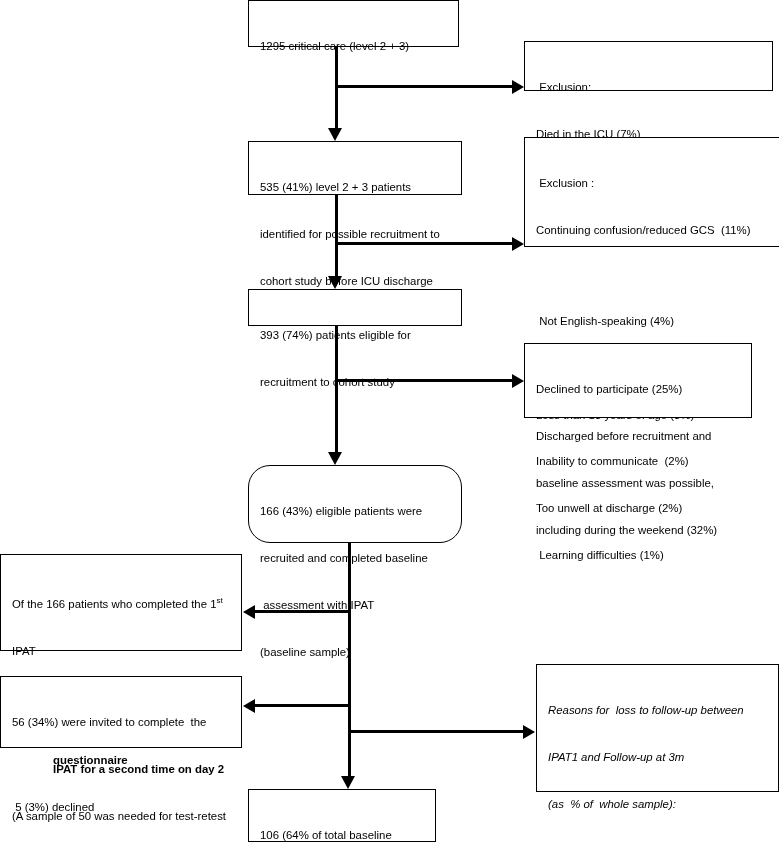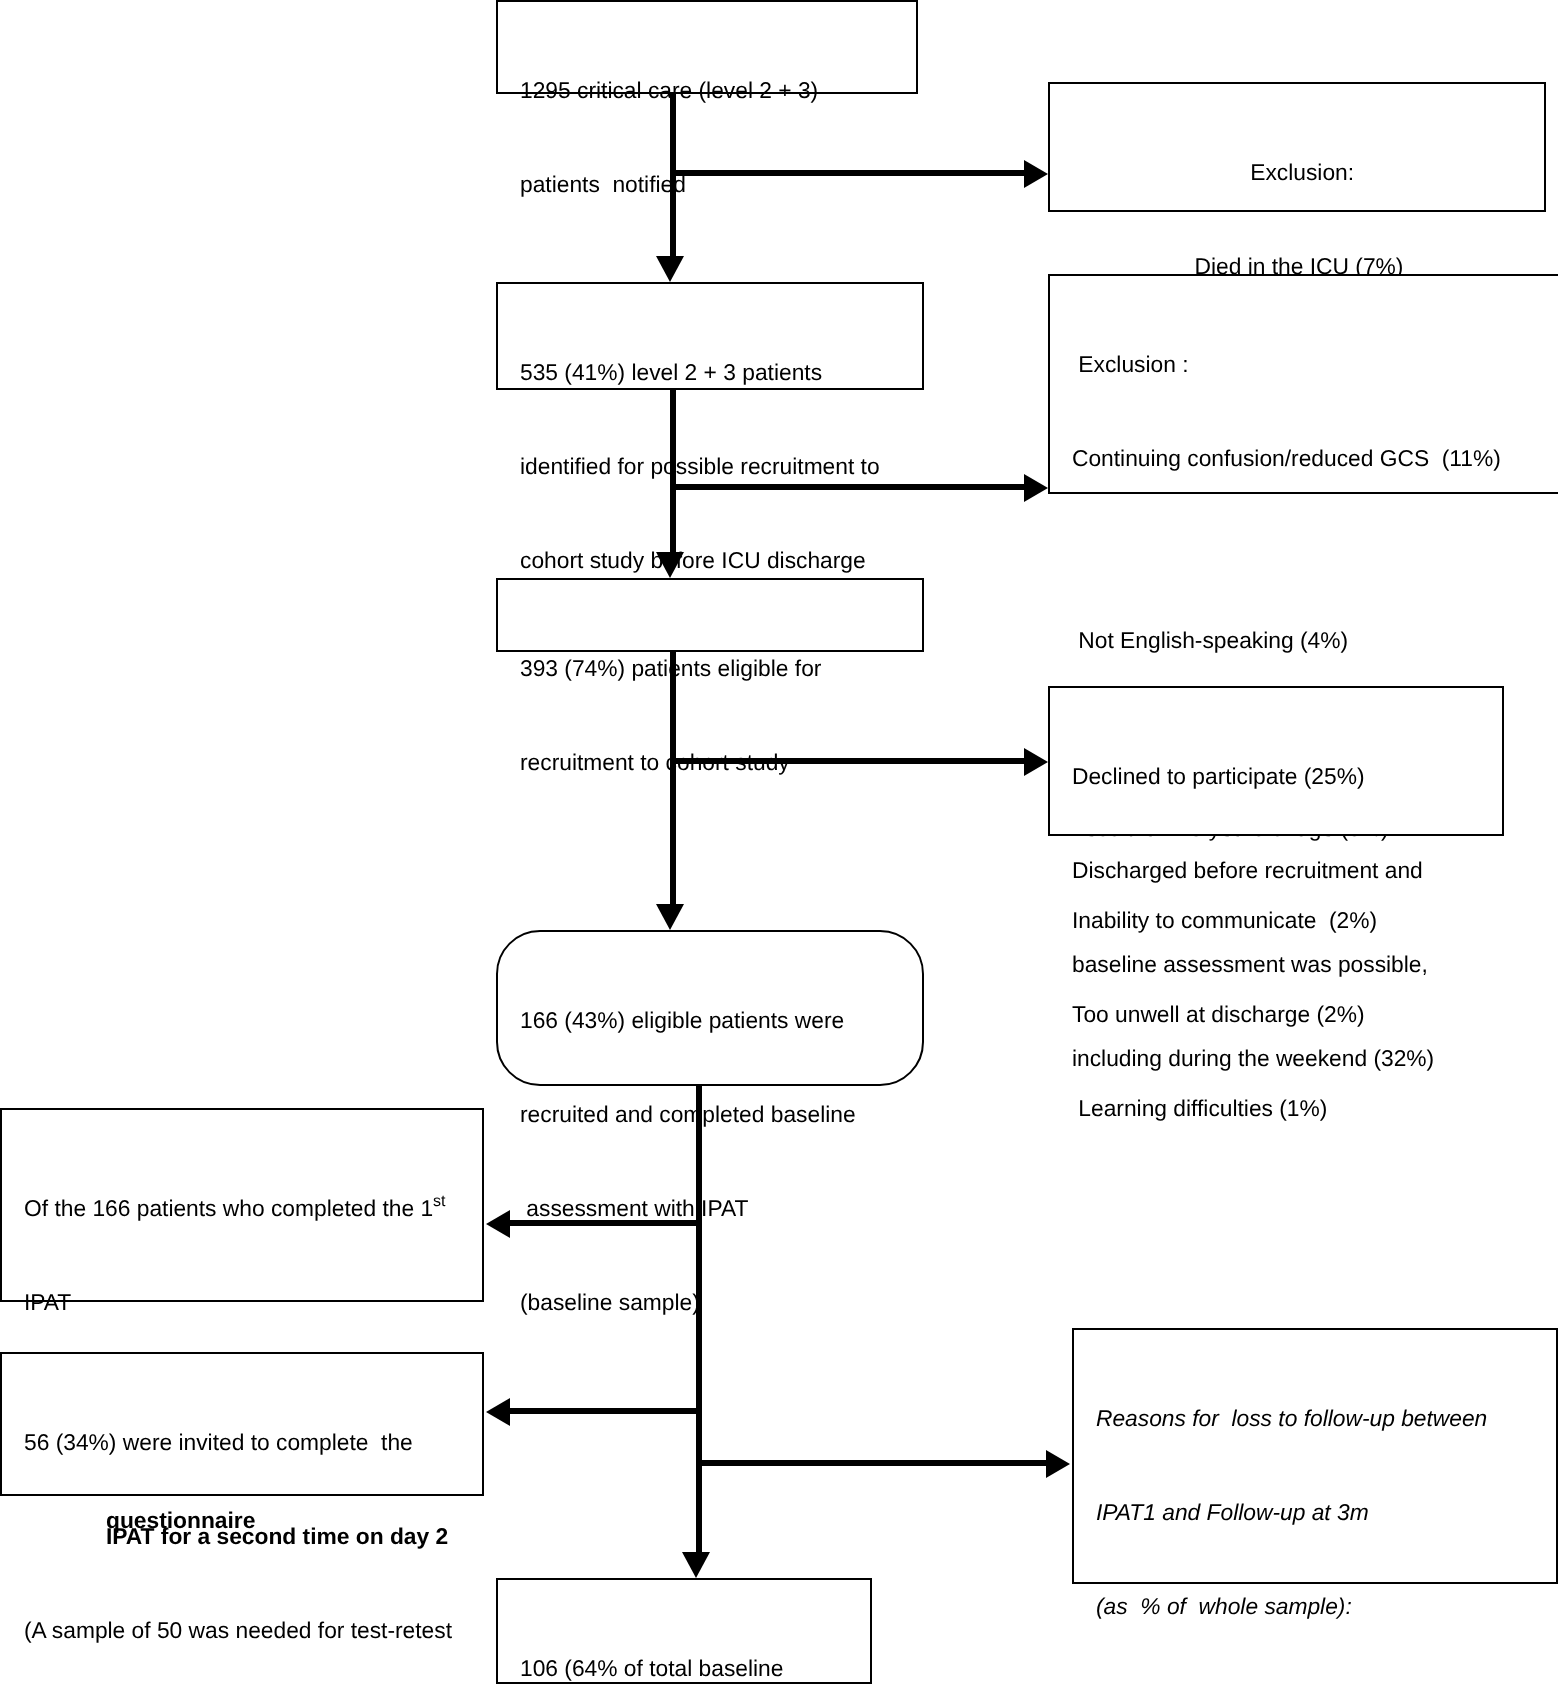--- a/index.html
+++ b/index.html
@@ -67,21 +67,20 @@
     border-right: 12px solid #000000;
   }
 </style>
 </head>
 <body>
 
 <div id="canvas">
 
   <div class="box" style="left:248px; top:0px; width:211px; height:47px;">
     <span class="ln">1295 critical care (level 2 + 3)</span>
-    <span class="ln">patients  notified</span>
   </div>
 
   <div class="box" style="left:248px; top:141px; width:214px; height:54px;">
     <span class="ln">535 (41%) level 2 + 3 patients</span>
     <span class="ln">identified for possible recruitment to</span>
     <span class="ln">cohort study before ICU discharge</span>
   </div>
 
   <div class="box" style="left:248px; top:289px; width:214px; height:37px;">
     <span class="ln">393 (74%) patients eligible for</span>
@@ -94,21 +93,21 @@
     <span class="ln"> assessment with IPAT</span>
     <span class="ln">(baseline sample)</span>
   </div>
 
   <div class="box" style="left:248px; top:789px; width:188px; height:53px;">
     <span class="ln">106 (64% of total baseline sample/</span>
     
     
   </div>
 
-  <div class="box" style="left:524px; top:41px; width:249px; height:65px;text-align:center;">
+  <div class="box" style="left:524px; top:41px; width:249px; height:50px;">
     <span class="ln"> Exclusion:</span>
     <span class="ln">Died in the ICU (7%)</span>
     <span class="ln">Admission &lt; 3 days  (52%)</span>
   </div>
 
   <div class="box" style="left:524px; top:137px; width:256px; height:110px;">
     <span class="ln"> Exclusion :</span>
     <span class="ln">Continuing confusion/reduced GCS  (11%)</span>
     <span class="blank"></span>
     <span class="ln"> Not English-speaking (4%)</span>
@@ -135,20 +134,21 @@
     
     
     
   </div>
 
   <div class="box" style="left:0px; top:554px; width:242px; height:97px;">
     <span class="ln">Of the 166 patients who completed the 1<span class="sup">st</span></span>
     <span class="ln">IPAT</span>
     <span class="ln">161 (97%) completed the <span class="b">validation</span></span>
     <span class="ln b">questionnaire</span>
+    <span class="ln"> 5 (3%) declined</span>
   </div>
 
   <div class="box" style="left:0px; top:676px; width:242px; height:72px;">
     <span class="ln">56 (34%) were invited to complete  the</span>
     <span class="ln b">IPAT for a second time on day 2</span>
     <span class="ln">(A sample of 50 was needed for test-retest</span>
     
   </div>
 
   <div class="vline" style="left:335px; top:47px; height:87px;"></div>

